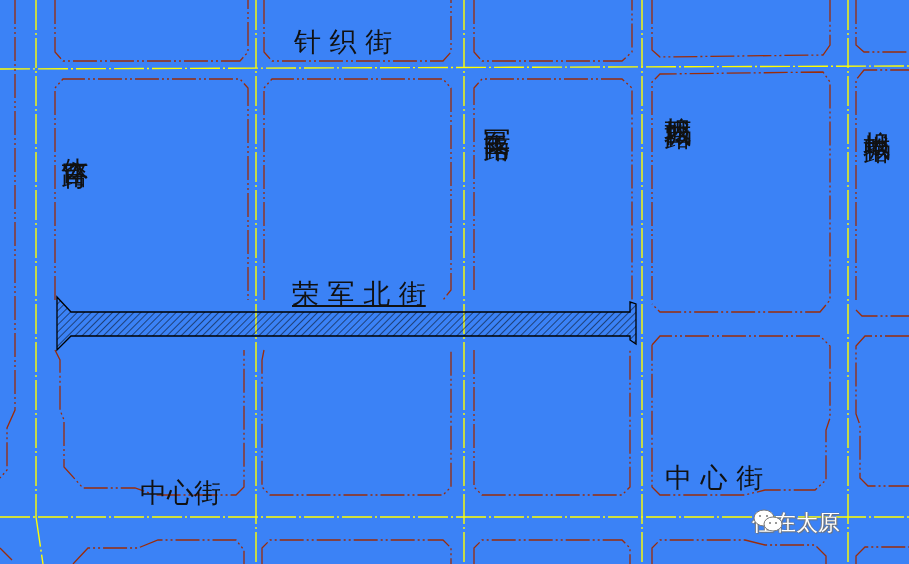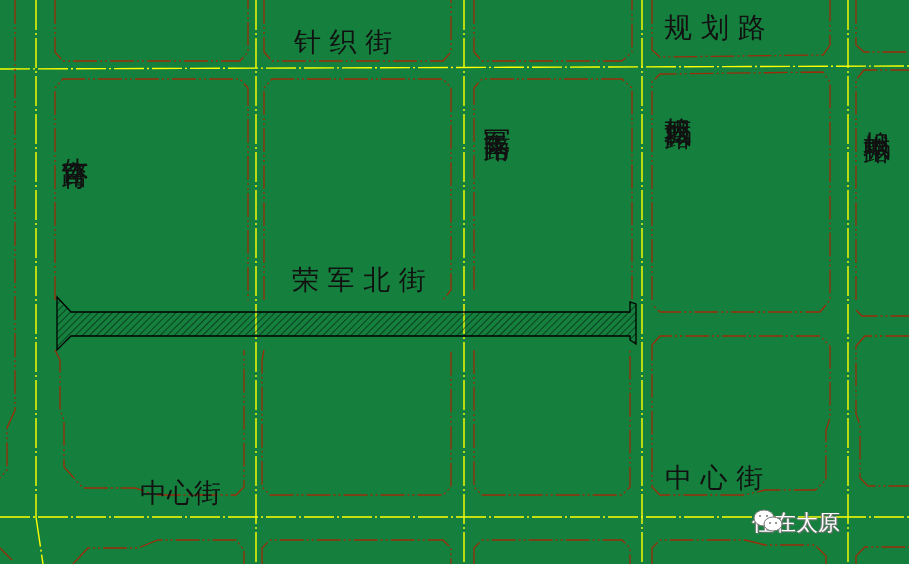--- a/index.html
+++ b/index.html
@@ -1,16 +1,16 @@
 <!DOCTYPE html>
 <html><head>
 <meta charset="utf-8">
 <style>
   html, body { margin: 0; padding: 0; background: #ffffff; }
-  .map { position: relative; width: 909px; height: 564px; overflow: hidden; background: #15803d; }
+  .map { position: relative; width: 909px; height: 564px; overflow: hidden; background: #3b82f6; }
   .map svg { position: absolute; left: 0; top: 0; }
   .label {
     position: absolute;
     font-family: "DejaVu Sans", sans-serif;
     color: #111111;
     font-size: 27px;
     line-height: 1;
     white-space: nowrap;
   }
   .v { writing-mode: vertical-rl; text-orientation: upright; letter-spacing: 2px; }
@@ -74,26 +74,25 @@
       <path d="M652,564 L652,548 L660,540 L745,540 L765,545 L815,545 L826,556 L826,564"></path>
       <path d="M856,564 L856,556 L865,547 L909,547"></path>
     </g>
 
     <g>
       <path d="M57,297 L71,312 L630,312 L630,302 L636,304 L636,344 L630,340 L630,336 L71,336 L57,350 Z" fill="url(#hatch)" stroke="#000" stroke-width="1.3"></path>
     </g>
   </svg>
 
   <div class="label" style="left:294px; top:28px;">针 织 街</div>
-  <div class="label" style="left:664px; top:14px; font-size:28px;">规    划    路</div>
   <div class="label v" style="left:62px; top:136px;">体育路</div>
   <div class="label v" style="left:484px; top:108px;">军民南路</div>
   <div class="label v" style="left:665px; top:96px;">坞城西路</div>
   <div class="label v" style="left:864px; top:110px;">坞城中路</div>
-  <div class="label" style="left:292px; top:266px;">荣 军 北 街</div>
+  <div class="label" style="left:292px; top:280px;text-decoration:underline;">荣 军 北 街</div>
   <div class="label" style="left:140px; top:455px;margin-top:24px;">中心街</div>
   <div class="label" style="left:665px; top:452px;margin-top:12px;">中  心  街</div>
 
   <div class="watermark">
     <svg class="wechat" viewBox="0 0 32 26">
       <ellipse cx="12" cy="10" rx="10" ry="8" fill="#fff" stroke="#777" stroke-width="1"></ellipse>
       <ellipse cx="21" cy="16" rx="9" ry="7" fill="#fff" stroke="#777" stroke-width="1"></ellipse>
       <circle cx="8" cy="8" r="1" fill="#777"></circle>
         <circle cx="15" cy="8" r="1" fill="#777"></circle>
       <circle cx="18" cy="15" r="1" fill="#777"></circle>

